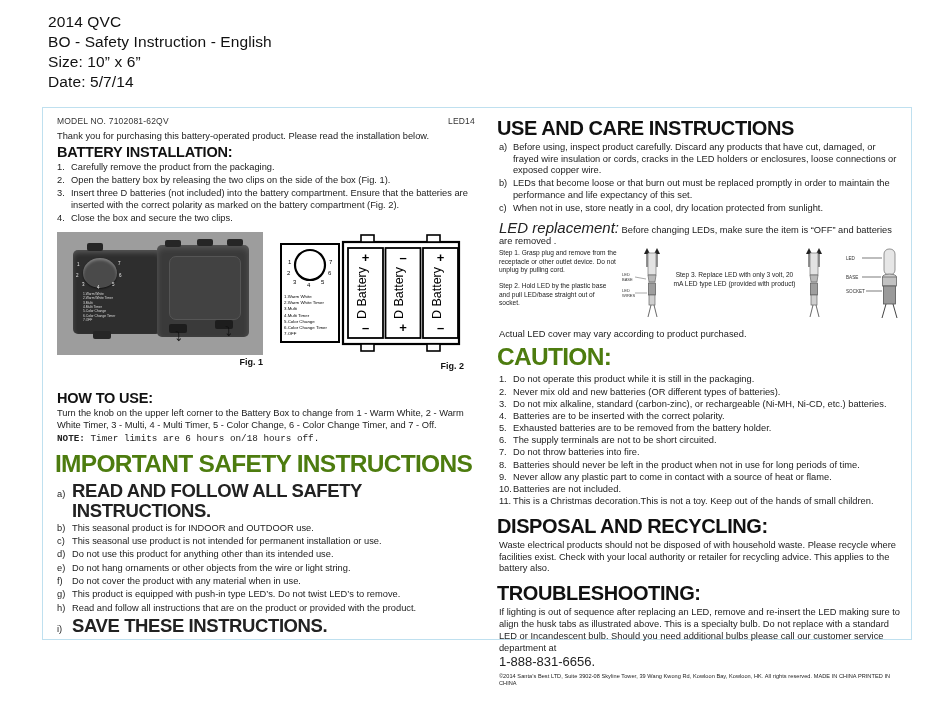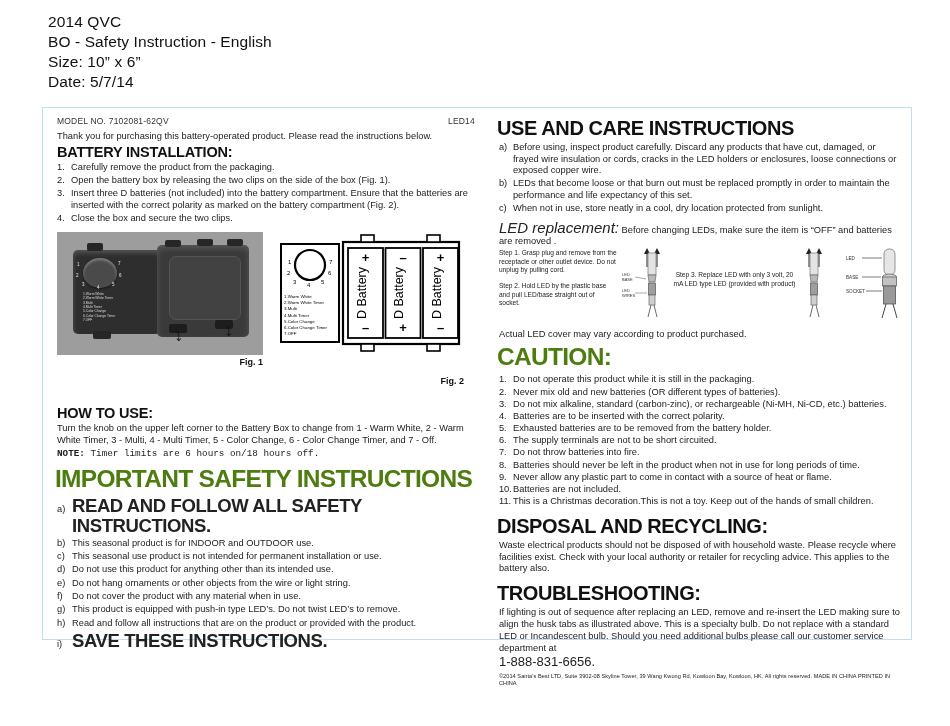--- a/index.html
+++ b/index.html
@@ -54,21 +54,21 @@
   #fig1 .bodyR{position:absolute;left:100px;top:13px;width:92px;height:92px;background:#3a3a3a;border-radius:5px;
               box-shadow:inset 0 3px 6px rgba(255,255,255,.16);}
   #fig1 .lid{position:absolute;left:112px;top:24px;width:70px;height:62px;border:1px solid #555;border-radius:7px;background:#424242;}
   #fig1 .knob{position:absolute;left:26px;top:26px;width:34px;height:30px;border-radius:50%;background:#4a4a4a;
               box-shadow:inset 0 2px 3px rgba(255,255,255,.3),0 1px 2px rgba(0,0,0,.6);}
   #fig1 .num{position:absolute;color:#e8e8e8;font-size:4.5px;}
   #fig1 .legend{position:absolute;left:26px;top:60px;color:#dcdcdc;font-size:3.3px;line-height:4.3px;}
   #fig1 .tab{position:absolute;background:#262626;border-radius:2px;}
   #fig1 .clip{position:absolute;width:18px;height:9px;background:#1d1d1d;border-radius:2px;}
   #fig1 .arr{position:absolute;font-size:13px;color:#111;}
-  .figcap2{font-size:9px;font-weight:700;text-align:right;margin-top:17px;color:#111;}
+  .figcap2{font-size:9px;font-weight:700;text-align:right;margin-top:2px;color:#111;}
 
   
   .ledrep{font-size:9.3px;margin:5px 0 3px 4px;color:#222;}
   .ledrep i{font-weight:400;font-style:italic;font-size:15px;}
   #ledblock{position:relative;height:78px;margin:2px 0 0 4px;}
   .steptxt{position:absolute;font-size:6.6px;line-height:8.2px;color:#222;}
   .actual{font-size:9.3px;margin:2px 0 0 4px;color:#222;}
   .foot{font-size:5.6px;line-height:7px;color:#222;margin:4px 0 0 4px;letter-spacing:.05px;}
   .phone{font-size:13px;margin-left:4px;color:#222;}
 </style>
@@ -87,21 +87,21 @@
 <div id="frame">
  <div id="cols">
 
   <div class="col colL">
 
     <div class="modelrow">
       <span>MODEL NO. 7102081-62QV</span>
       <span>LED14</span>
     </div>
 
-    <div class="thanks">Thank you for purchasing this battery-operated product. Please read the instructions below.</div>
+    <div class="thanks">Thank you for purchasing this battery-operated product. Please read the installation below.</div>
 
     <h2 class="sec">BATTERY INSTALLATION:</h2>
     <ul class="ol" id="battery-steps">
           <li>
             <span class="mk">1.</span>
             <span class="tx">Carefully remove the product from the packaging.</span>
           </li>
           <li>
             <span class="mk">2.</span>
             <span class="tx">Open the battery box by releasing the two clips on the side of the box (Fig. 1).</span>

